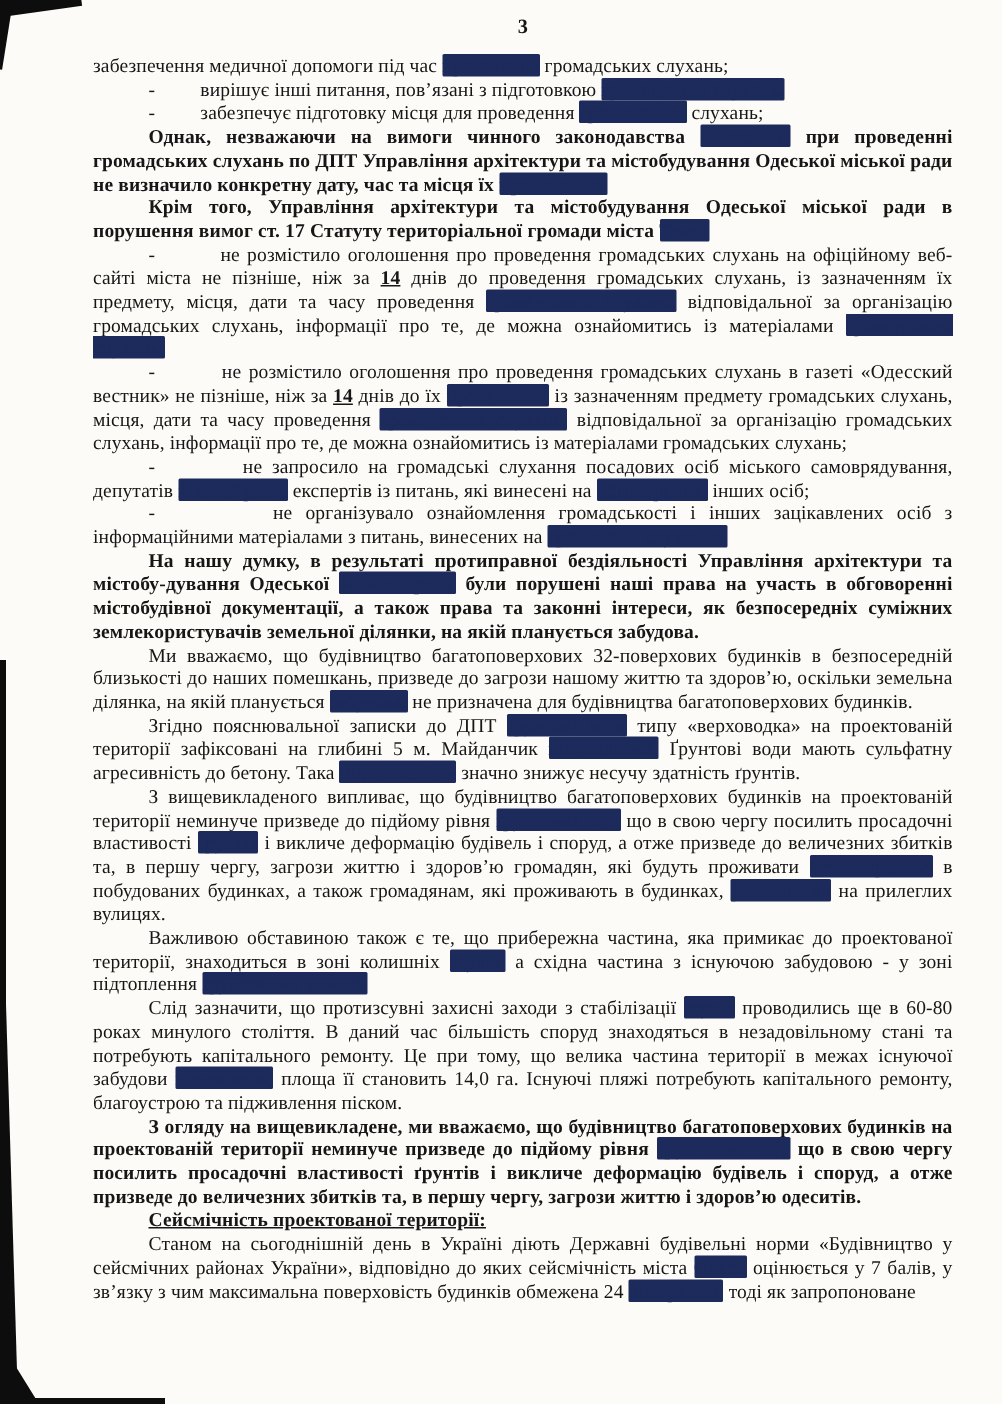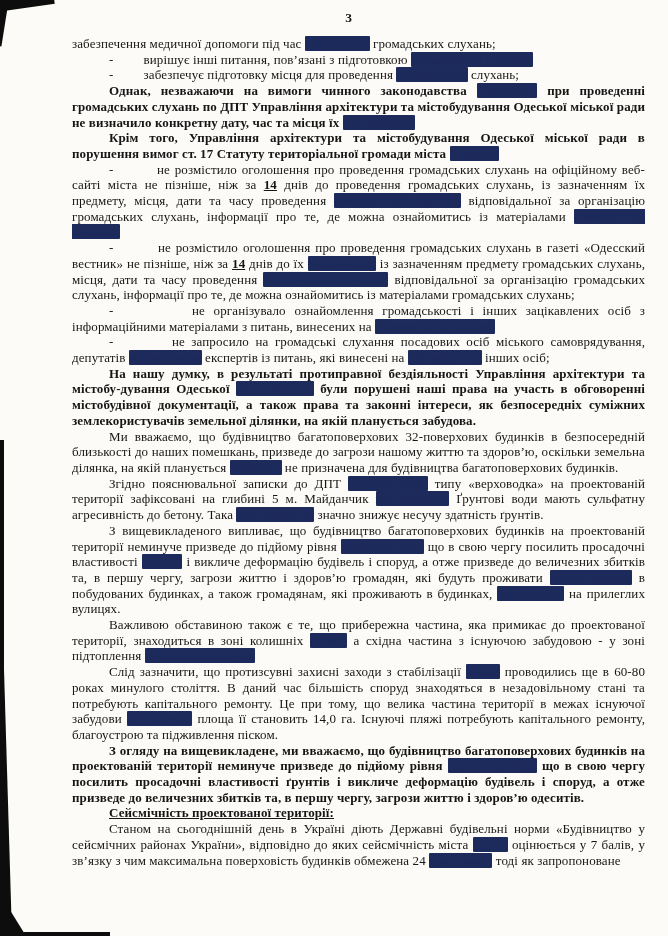--- a/index.html
+++ b/index.html
@@ -21,21 +21,21 @@
     top: 10px;
     left: 62px;
     width: 573px;
     text-align: center;
     font-size: 13.5px;
     font-weight: bold;
   }
   .doc-body {
     position: absolute;
     top: 36px;
-    left: 72px;
+    left: 62px;
     width: 573px;
     font-size: 13px;
     line-height: 15.7px;
     text-align: justify;
     letter-spacing: 0.1px;
   }
   .doc-body p {
     margin: 0;
     padding: 0;
   }
@@ -68,25 +68,25 @@
 <body>
 
 <div class="page">
   <div class="page-number">3</div>
 
   <div class="doc-body">
       <p class="p-plain"><span>забезпечення медичної допомоги під час </span><span class="redacted">проведення</span><span> громадських слухань;</span></p>
       <p class="p-bullet"><span>-&nbsp;&nbsp;&nbsp;&nbsp;&nbsp;&nbsp;&nbsp;&nbsp;&nbsp;вирішує інші питання, пов’язані з підготовкою </span><span class="redacted">громадських слухань.</span></p>
       <p class="p-bullet"><span>-&nbsp;&nbsp;&nbsp;&nbsp;&nbsp;&nbsp;&nbsp;&nbsp;&nbsp;забезпечує підготовку місця для проведення </span><span class="redacted">громадських</span><span> слухань;</span></p>
       <p class="p-bold"><span>Однак, незважаючи на вимоги чинного законодавства </span><span class="redacted">Одесский,</span><span> при проведенні громадських слухань по ДПТ Управління архітектури та містобудування Одеської міської ради не визначило конкретну дату, час та місця їх </span><span class="redacted">проведення.</span></p>
-      <p class="p-bold"><span>Крім того, Управління архітектури та містобудування Одеської міської ради в порушення вимог ст. 17 Статуту територіальної громади міста </span><span class="redacted">Станом:</span></p>
+      <p class="p-bold"><span>Крім того, Управління архітектури та містобудування Одеської міської ради в порушення вимог ст. 17 Статуту територіальної громади міста </span><span class="redacted">Така:</span></p>
       <p class="p-bullet"><span>-&nbsp;&nbsp;&nbsp;&nbsp;&nbsp;&nbsp;&nbsp;&nbsp;&nbsp;не розмістило оголошення про проведення громадських слухань на офіційному веб-сайті міста не пізніше, ніж за </span><span class="seg-b seg-u">14</span><span> днів до проведення громадських слухань, із зазначенням їх предмету, місця, дати та часу проведення </span><span class="redacted">громадських слухань,</span><span> відповідальної за організацію громадських слухань, інформації про те, де можна ознайомитись із матеріалами </span><span class="redacted">громадських слухань;</span></p>
       <p class="p-bullet"><span>-&nbsp;&nbsp;&nbsp;&nbsp;&nbsp;&nbsp;&nbsp;&nbsp;&nbsp;не розмістило оголошення про проведення громадських слухань в газеті «Одесский вестник» не пізніше, ніж за </span><span class="seg-b seg-u">14</span><span> днів до їх </span><span class="redacted">проведення,</span><span> із зазначенням предмету громадських слухань, місця, дати та часу проведення </span><span class="redacted">громадських слухань,</span><span> відповідальної за організацію громадських слухань, інформації про те, де можна ознайомитись із матеріалами громадських слухань;</span></p>
+      <p class="p-bullet"><span>-&nbsp;&nbsp;&nbsp;&nbsp;&nbsp;&nbsp;&nbsp;&nbsp;&nbsp;не запросило на громадські слухання посадових осіб міського самоврядування, депутатів </span><span class="redacted">міської ради,</span><span> експертів із питань, які винесені на </span><span class="redacted">обговорення,</span><span> інших осіб;</span></p>
       <p class="p-bullet"><span>-&nbsp;&nbsp;&nbsp;&nbsp;&nbsp;&nbsp;&nbsp;&nbsp;&nbsp;не організувало ознайомлення громадськості і інших зацікавлених осіб з інформаційними матеріалами з питань, винесених на </span><span class="redacted">громадські слухання.</span></p>
-      <p class="p-bullet"><span>-&nbsp;&nbsp;&nbsp;&nbsp;&nbsp;&nbsp;&nbsp;&nbsp;&nbsp;не запросило на громадські слухання посадових осіб міського самоврядування, депутатів </span><span class="redacted">міської ради,</span><span> експертів із питань, які винесені на </span><span class="redacted">обговорення,</span><span> інших осіб;</span></p>
       <p class="p-bold"><span>На нашу думку, в результаті протиправної бездіяльності Управління архітектури та містобу-дування Одеської </span><span class="redacted">міської ради</span><span> були порушені наші права на участь в обговоренні містобудівної документації, а також права та законні інтереси, як безпосередніх суміжних землекористувачів земельної ділянки, на якій планується забудова.</span></p>
       <p class="p-indent"><span>Ми вважаємо, що будівництво багатоповерхових 32-поверхових будинків в безпосередній близькості до наших помешкань, призведе до загрози нашому життю та здоров’ю, оскільки земельна ділянка, на якій планується </span><span class="redacted">забудова,</span><span> не призначена для будівництва багатоповерхових будинків.</span></p>
       <p class="p-indent"><span>Згідно пояснювальної записки до ДПТ </span><span class="redacted">ґрунтові води</span><span> типу «верховодка» на проектованій території зафіксовані на глибині 5 м. Майданчик </span><span class="redacted">підтоплений.</span><span> Ґрунтові води мають сульфатну агресивність до бетону. Така </span><span class="redacted">підтопленість</span><span> значно знижує несучу здатність ґрунтів.</span></p>
       <p class="p-indent"><span>З вищевикладеного випливає, що будівництво багатоповерхових будинків на проектованій території неминуче призведе до підйому рівня </span><span class="redacted">ґрунтових вод,</span><span> що в свою чергу посилить просадочні властивості </span><span class="redacted">ґрунтів</span><span> і викличе деформацію будівель і споруд, а отже призведе до величезних збитків та, в першу чергу, загрози життю і здоров’ю громадян, які будуть проживати </span><span class="redacted">безпосередньо</span><span> в побудованих будинках, а також громадянам, які проживають в будинках, </span><span class="redacted">розміщених</span><span> на прилеглих вулицях.</span></p>
       <p class="p-indent"><span>Важливою обставиною також є те, що прибережна частина, яка примикає до проектованої території, знаходиться в зоні колишніх </span><span class="redacted">зсувів,</span><span> а східна частина з існуючою забудовою - у зоні підтоплення </span><span class="redacted">ґрунтовими значно.</span></p>
       <p class="p-indent"><span>Слід зазначити, що протизсувні захисні заходи з стабілізації </span><span class="redacted">зсувів</span><span> проводились ще в 60-80 роках минулого століття. В даний час більшість споруд знаходяться в незадовільному стані та потребують капітального ремонту. Це при тому, що велика частина території в межах існуючої забудови </span><span class="redacted">підтоплена,</span><span> площа її становить 14,0 га. Існуючі пляжі потребують капітального ремонту, благоустрою та підживлення піском.</span></p>
       <p class="p-bold"><span>З огляду на вищевикладене, ми вважаємо, що будівництво багатоповерхових будинків на проектованій території неминуче призведе до підйому рівня </span><span class="redacted">ґрунтових вод,</span><span> що в свою чергу посилить просадочні властивості ґрунтів і викличе деформацію будівель і споруд, а отже призведе до величезних збитків та, в першу чергу, загрози життю і здоров’ю одеситів.</span></p>
       <p class="p-heading"><span class="seg-b seg-u">Сейсмічність проектованої території:</span></p>
       <p class="p-indent"><span>Станом на сьогоднішній день в Україні діють Державні будівельні норми «Будівництво у сейсмічних районах України», відповідно до яких сейсмічність міста </span><span class="redacted">Одеси</span><span> оцінюється у 7 балів, у зв’язку з чим максимальна поверховість будинків обмежена 24 </span><span class="redacted">поверхами,</span><span> тоді як запропоноване</span></p>
     </div>

